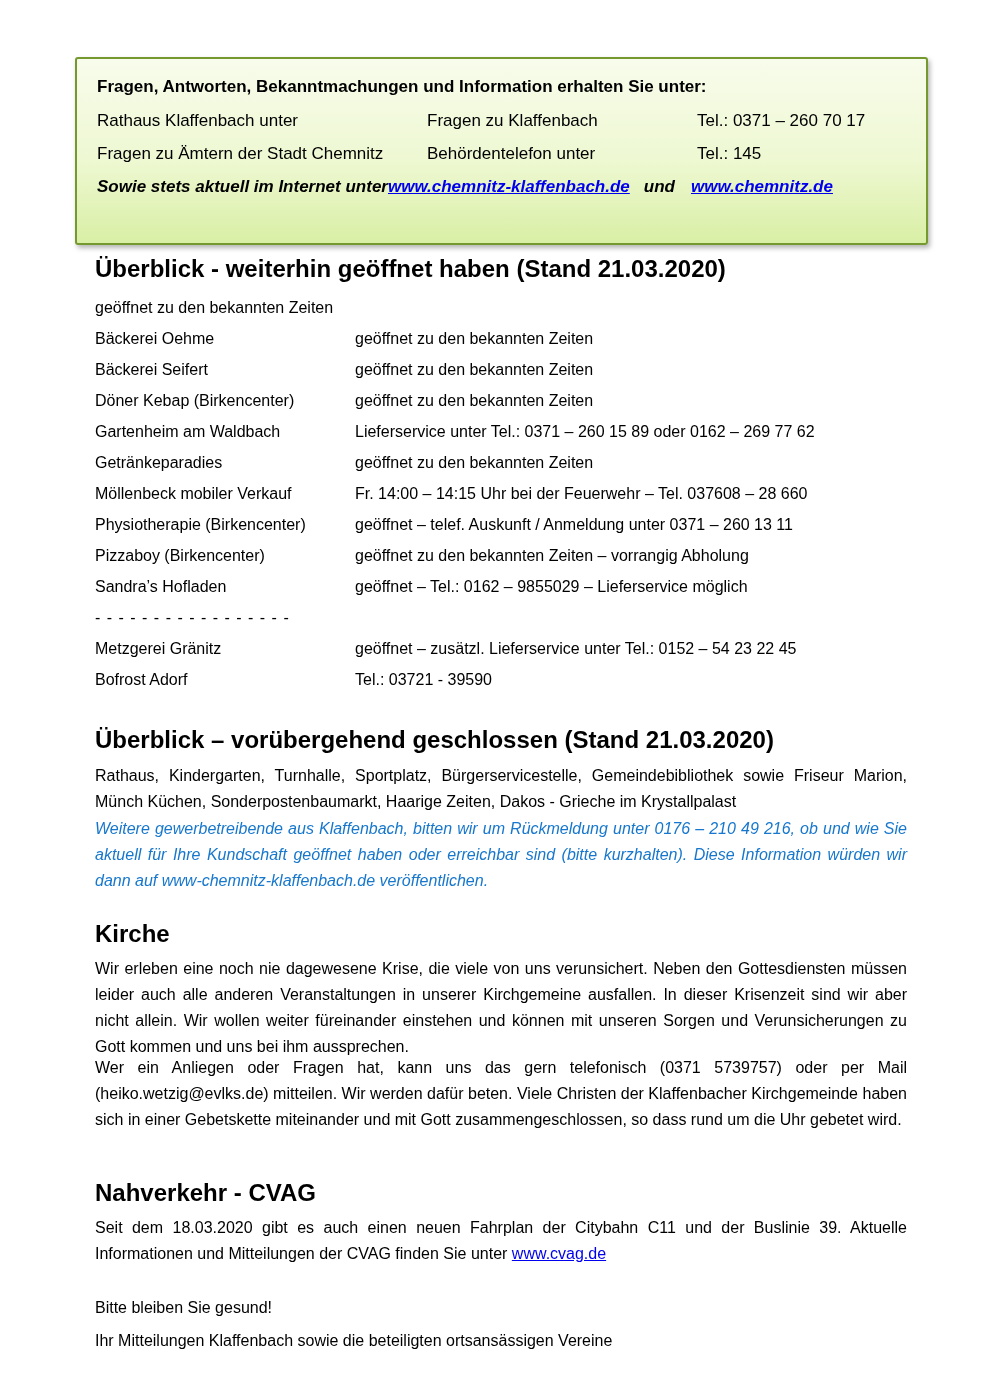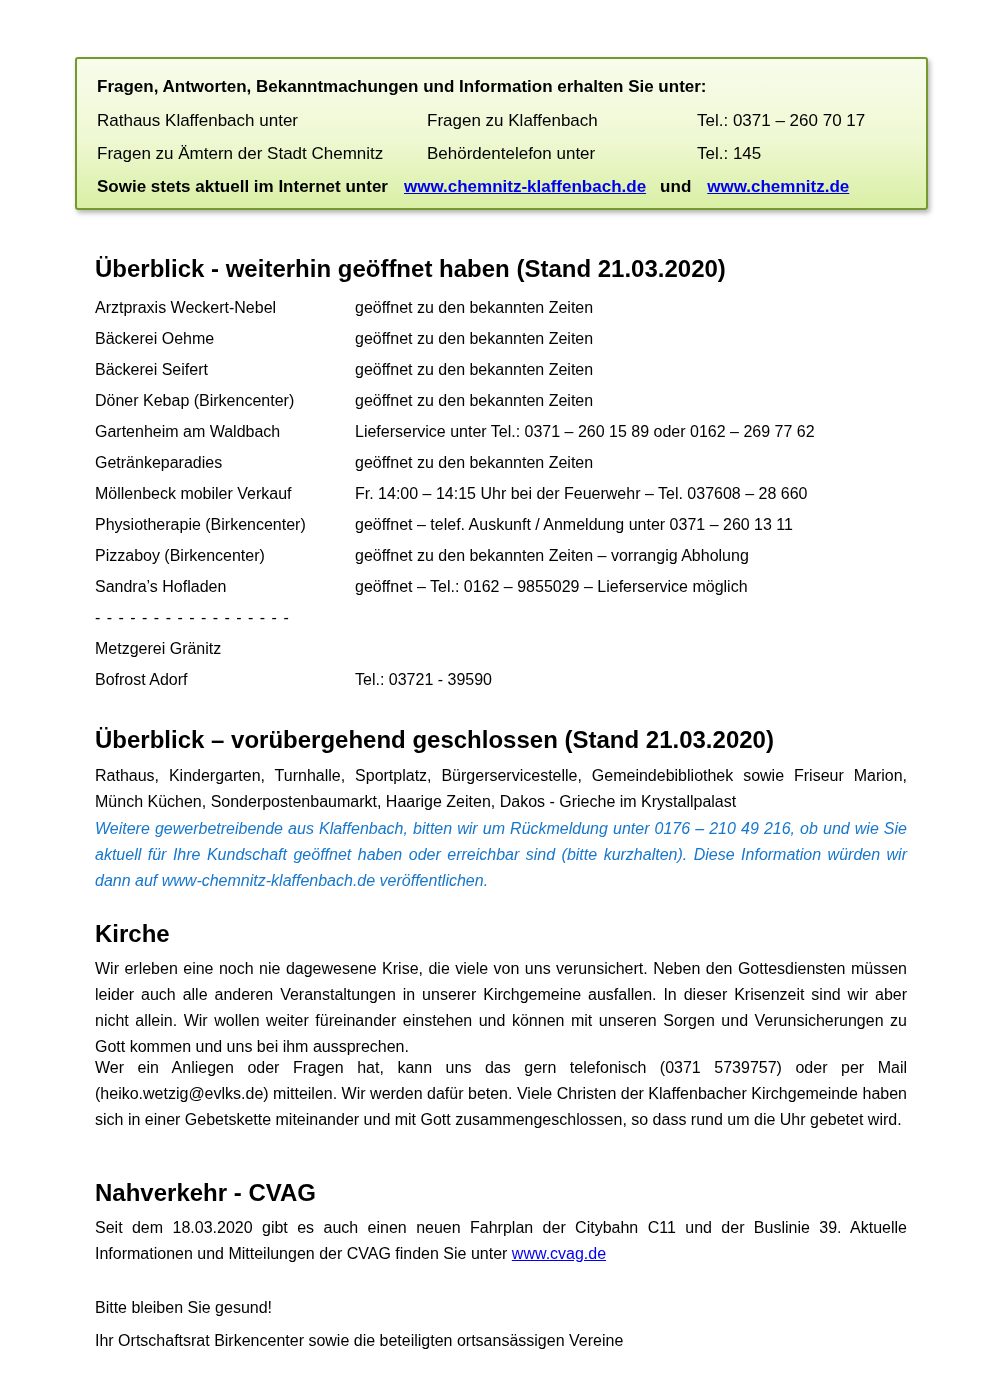--- a/index.html
+++ b/index.html
@@ -7,36 +7,36 @@
   body {
     width:989px; height:1400px;
     position:relative;
     font-family:"Liberation Sans", sans-serif;
     color:#000;
     overflow:hidden;
   }
 
   
   .info-box {
-    position:absolute; left:75px; top:57px; width:853px; height:153px;
+    position:absolute; left:75px; top:57px; width:853px; height:188px;
     border:2px solid #75982f;
     border-radius:3px;
     background:linear-gradient(180deg,#f8fcec 0%, #eef8d2 55%, #d9efa5 100%);
     box-shadow:2px 3px 5px rgba(120,120,120,0.55);
     padding:17px 20px 0 20px;
     font-size:17px;
   }
   .info-title { font-weight:bold; line-height:22px; }
   .info-row {
     display:grid; grid-template-columns:330px 270px 1fr;
     margin-top:12px; line-height:21px;
   }
   .internet-line {
     display:flex; align-items:baseline;
-    margin-top:12px; line-height:21px; font-weight:bold;
+    margin-top:12px; line-height:21px; font-weight:bold;font-style:italic;
   }
   .internet-line .conj { margin:0 14px; }
   a.boxlink {
     color:#0000ee; text-decoration:underline; font-weight:bold;
     margin-left:2px;
   }
 
   
   .h { position:absolute; left:95px; font-size:24px; font-weight:bold; line-height:26px; }
 
@@ -68,31 +68,30 @@
   </div>
 
   <div class="info-row">
     <span>Fragen zu Ämtern der Stadt Chemnitz</span>
     <span>Behördentelefon unter</span>
     <span>Tel.: 145</span>
   </div>
 
   <div class="internet-line">
     <span>Sowie stets aktuell im Internet unter</span>
-    <a href="#" class="boxlink" style="margin-left:16px">www.chemnitz-klaffenbach.de</a>
+    <a href="#" class="boxlink" style="margin-left:0">www.chemnitz-klaffenbach.de</a>
     <span class="conj">und</span>
     <a href="#" class="boxlink">www.chemnitz.de</a>
   </div>
 </div>
 
 <div class="h" style="top:256px">Überblick - weiterhin geöffnet haben (Stand 21.03.2020)</div>
 
 <div class="open-table">
   <div class="row">
-    <span>Arztpraxis Weckert-Nebel</span>
     <span>geöffnet zu den bekannten Zeiten</span>
   </div>
   <div class="row">
     <span>Bäckerei Oehme</span>
     <span>geöffnet zu den bekannten Zeiten</span>
   </div>
   <div class="row">
     <span>Bäckerei Seifert</span>
     <span>geöffnet zu den bekannten Zeiten</span>
   </div>
@@ -122,20 +121,21 @@
   </div>
   <div class="row">
     <span>Sandra’s Hofladen</span>
     <span>geöffnet – Tel.: 0162 – 9855029 – Lieferservice möglich</span>
   </div>
 
   <div class="sep-row">- - - - - - - - - - - - - - - - -</div>
 
   <div class="row">
     <span>Metzgerei Gränitz</span>
+    <span>geöffnet – zusätzl. Lieferservice unter Tel.: 0152 – 54 23 22 45</span>
   </div>
   <div class="row">
     <span>Bofrost Adorf</span>
     <span>Tel.: 03721 - 39590</span>
   </div>
 </div>
 
 <div class="h" style="top:727px">Überblick – vorübergehend geschlossen (Stand 21.03.2020)</div>
 
 <p class="para" style="top:763px">Rathaus, Kindergarten, Turnhalle, Sportplatz, Bürgerservicestelle, Gemeindebibliothek sowie Friseur Marion, Münch Küchen, Sonderpostenbaumarkt, Haarige Zeiten, Dakos - Grieche im Krystallpalast</p>
@@ -146,13 +146,13 @@
 
 <p class="para" style="top:956px">Wir erleben eine noch nie dagewesene Krise, die viele von uns verunsichert. Neben den Gottesdiensten müssen leider auch alle anderen Veranstaltungen in unserer Kirchgemeine ausfallen. In dieser Krisenzeit sind wir aber nicht allein. Wir wollen weiter füreinander einstehen und können mit unseren Sorgen und Verunsicherungen zu Gott kommen und uns bei ihm aussprechen.</p>
 
 <p class="para" style="top:1055px">Wer ein Anliegen oder Fragen hat, kann uns das gern telefonisch (0371 5739757) oder per Mail (heiko.wetzig@evlks.de) mitteilen. Wir werden dafür beten. Viele Christen der Klaffenbacher Kirchgemeinde haben sich in einer Gebetskette miteinander und mit Gott zusammengeschlossen, so dass rund um die Uhr gebetet wird.</p>
 
 <div class="h" style="top:1180px">Nahverkehr - CVAG</div>
 
 <p class="para" style="top:1215px"><span>Seit dem 18.03.2020 gibt es auch einen neuen Fahrplan der Citybahn C11 und der Buslinie 39. Aktuelle Informationen und Mitteilungen der CVAG finden Sie unter </span><a href="#" class="plainlink">www.cvag.de</a></p>
 
 <div class="closing-line" style="top:1297px">Bitte bleiben Sie gesund!</div>
-<div class="closing-line" style="top:1330px">Ihr Ortschaftsrat Birkencenter sowie die beteiligten ortsansässigen Vereine</div>
+<div class="closing-line" style="top:1330px">Ihr Mitteilungen Klaffenbach sowie die beteiligten ortsansässigen Vereine</div>
 
 </body></html>

